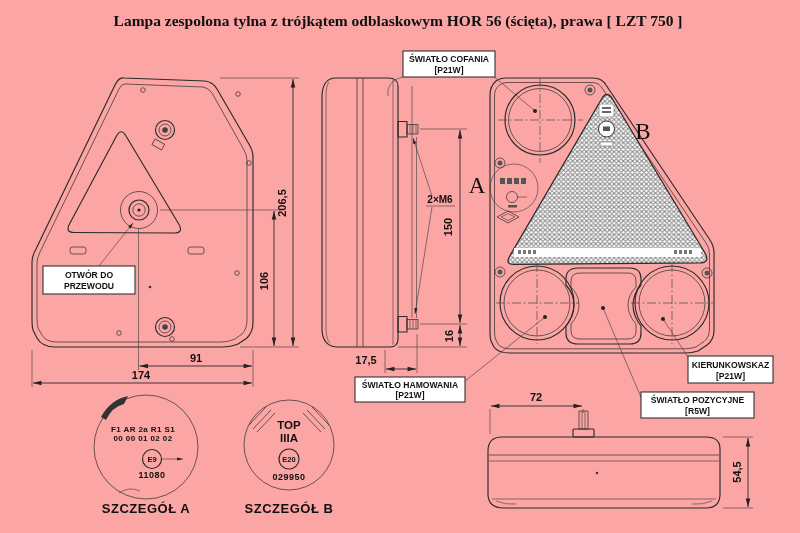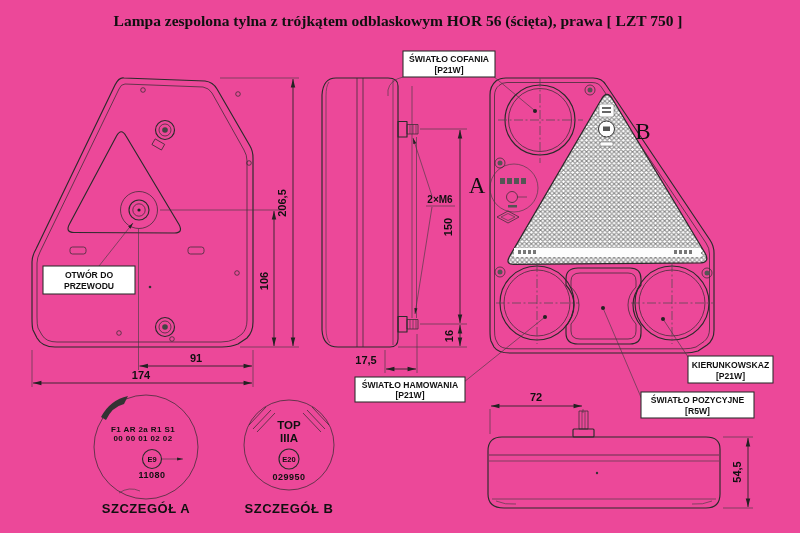--- a/index.html
+++ b/index.html
@@ -1,16 +1,16 @@
 <!DOCTYPE html>
 <html><head>
 <meta charset="utf-8">
 <style>
   html,body{margin:0;padding:0;background:#fff;}
-  .canvas{position:relative;width:800px;height:533px;background:#ec4899;overflow:hidden;
+  .canvas{position:relative;width:800px;height:533px;background:#fca5a5;overflow:hidden;
           font-family:"Liberation Sans",sans-serif;}
   svg{display:block}
   
   .ln   {stroke:#2b2b2b;stroke-width:1.15;fill:none;stroke-linejoin:round;stroke-linecap:round}
   .ln2  {stroke:#2b2b2b;stroke-width:0.7;fill:none;stroke-linejoin:round}
   .thin {stroke:#3a3a3a;stroke-width:0.6;fill:none}
   .dim  {stroke:#222;stroke-width:0.85;fill:none}
   .cl   {stroke:#4a4a4a;stroke-width:0.7;fill:none;stroke-dasharray:9 2.5 2 2.5}
   .boxr {fill:#fff;stroke:#2b2b2b;stroke-width:1.05}
   

